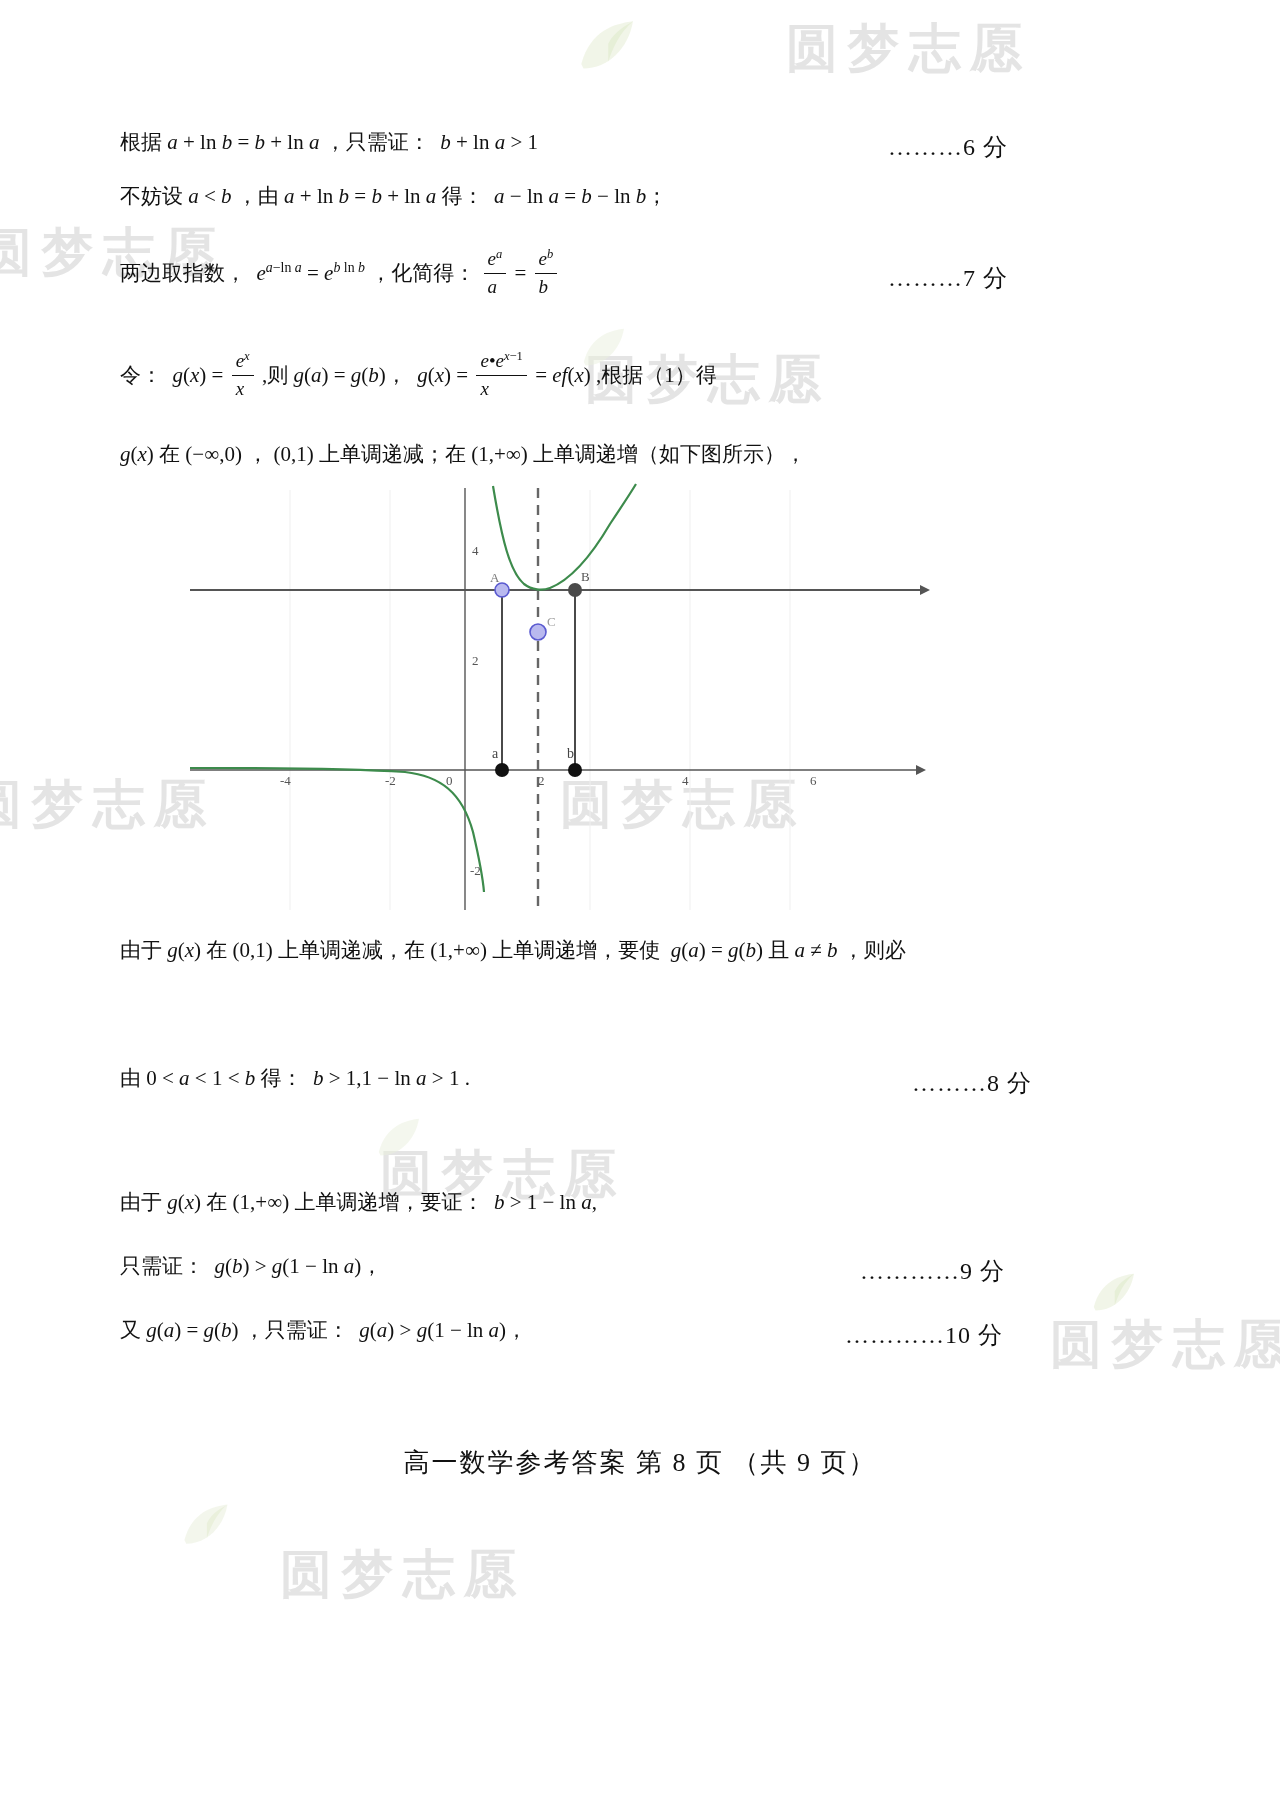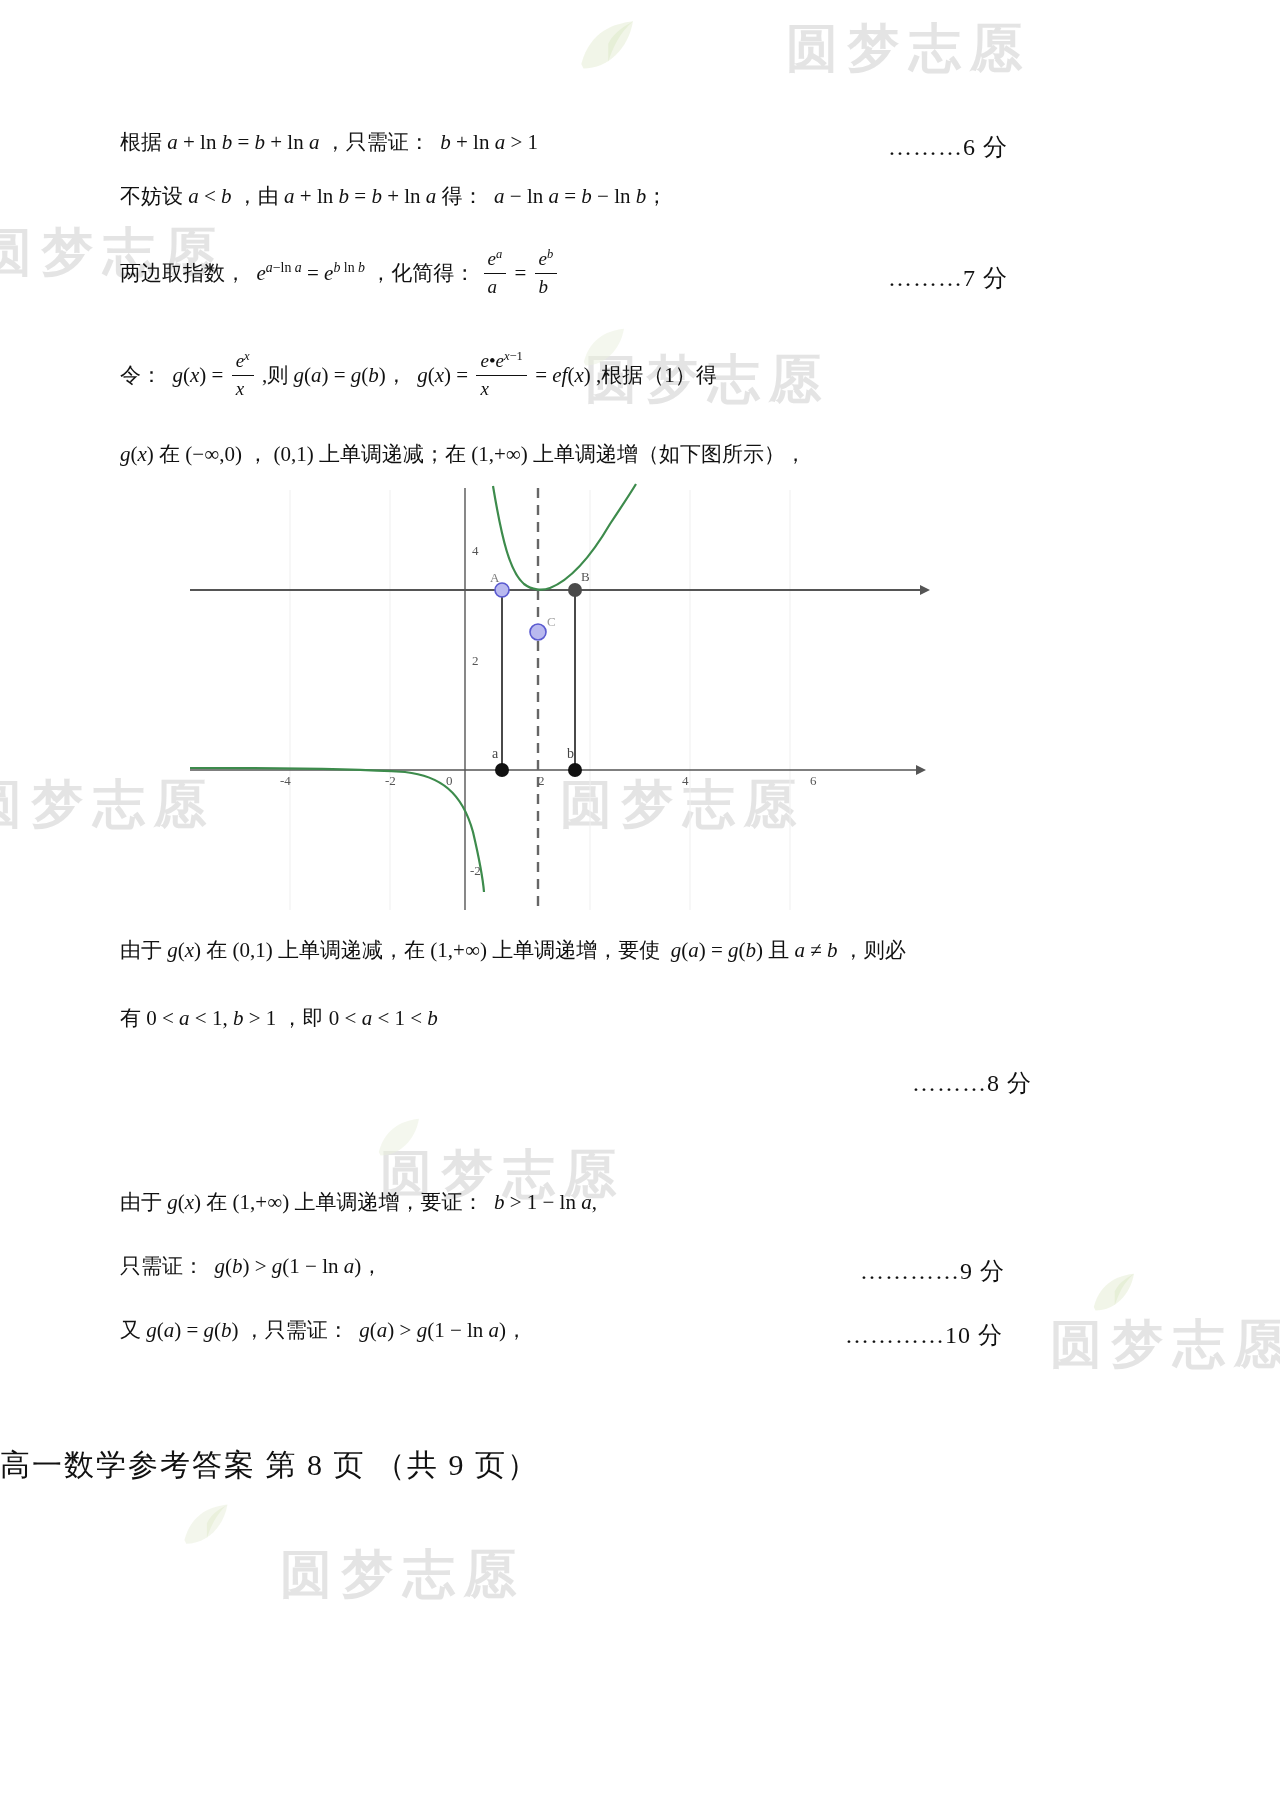--- a/index.html
+++ b/index.html
@@ -30,21 +30,21 @@
   .frac{display:inline-block;vertical-align:middle;text-align:left;margin:0 3px;position:relative;top:-2px;}
   .frac .num{display:block;padding:0 4px;font-size:19px;}
   .frac .den{display:block;border-top:1.4px solid #111;padding:0 4px;font-size:19px;}
   .sup{font-size:.66em;vertical-align:super;}
 
   
   .figure{position:absolute;left:190px;top:480px;width:740px;height:440px;}
   .figure svg{display:block;}
 
   
-  .footer{position:absolute;width:100%;text-align:left;font-size:30px;letter-spacing:2px;}
+  .footer{position:absolute;width:100%;text-align:center;font-size:26px;letter-spacing:2px;}
 </style>
 </head>
 <body>
 
 <div class="page">
 
   <div class="wm" style="left:786px;top:14px;font-size:52px;">圆梦志愿</div>
   <div class="wm" style="left:-20px;top:218px;font-size:52px;">圆梦志愿</div>
   <div class="wm" style="left:585px;top:345px;font-size:52px;">圆梦志愿</div>
   <div class="wm" style="left:-30px;top:770px;font-size:52px;">圆梦志愿</div>
@@ -188,28 +188,27 @@
     <span class="cn">上单调递减，在</span>
     <span class="mr">(1,+∞)</span>
     <span class="cn">上单调递增，要使</span>
     <span class="mi">&nbsp;g</span><span class="mr">(</span><span class="mi">a</span><span class="mr">) = </span>
     <span class="mi">g</span><span class="mr">(</span><span class="mi">b</span><span class="mr">)</span>
     <span class="cn">且</span>
     <span class="mi">a</span><span class="mr"> ≠ </span><span class="mi">b</span>
     <span class="cn">，则必</span>
   </div>
 
-  <div class="line" style="left:120px;top:1004px;">
-    <span class="cn">有</span>
-    <span class="mr">0 &lt; </span><span class="mi">a</span><span class="mr"> &lt; 1,</span>
-    <span class="mi">b</span><span class="mr"> &gt; 1</span>
-    <span class="cn">，即</span>
+
+  <div class="line" style="left:120px;top:1064px;">
+    <span class="cn">由</span>
     <span class="mr">0 &lt; </span><span class="mi">a</span><span class="mr"> &lt; 1 &lt; </span><span class="mi">b</span>
-  </div>
-
+    <span class="cn">得：</span>
+    <span class="mi">&nbsp;b</span><span class="mr"> &gt; 1,1 − ln </span><span class="mi">a</span><span class="mr"> &gt; 1 .</span>
+  </div>
   <div class="score" style="left:912px;top:1067px;">………8 分</div>
 
 
   <div class="line" style="left:120px;top:1188px;">
     <span class="cn">由于</span>
     <span class="mi">g</span><span class="mr">(</span><span class="mi">x</span><span class="mr">)</span>
     <span class="cn">在</span>
     <span class="mr">(1,+∞)</span>
     <span class="cn">上单调递增，要证：</span>
     <span class="mi">&nbsp;b</span><span class="mr"> &gt; 1 − ln </span><span class="mi">a</span><span class="mr">,</span>

